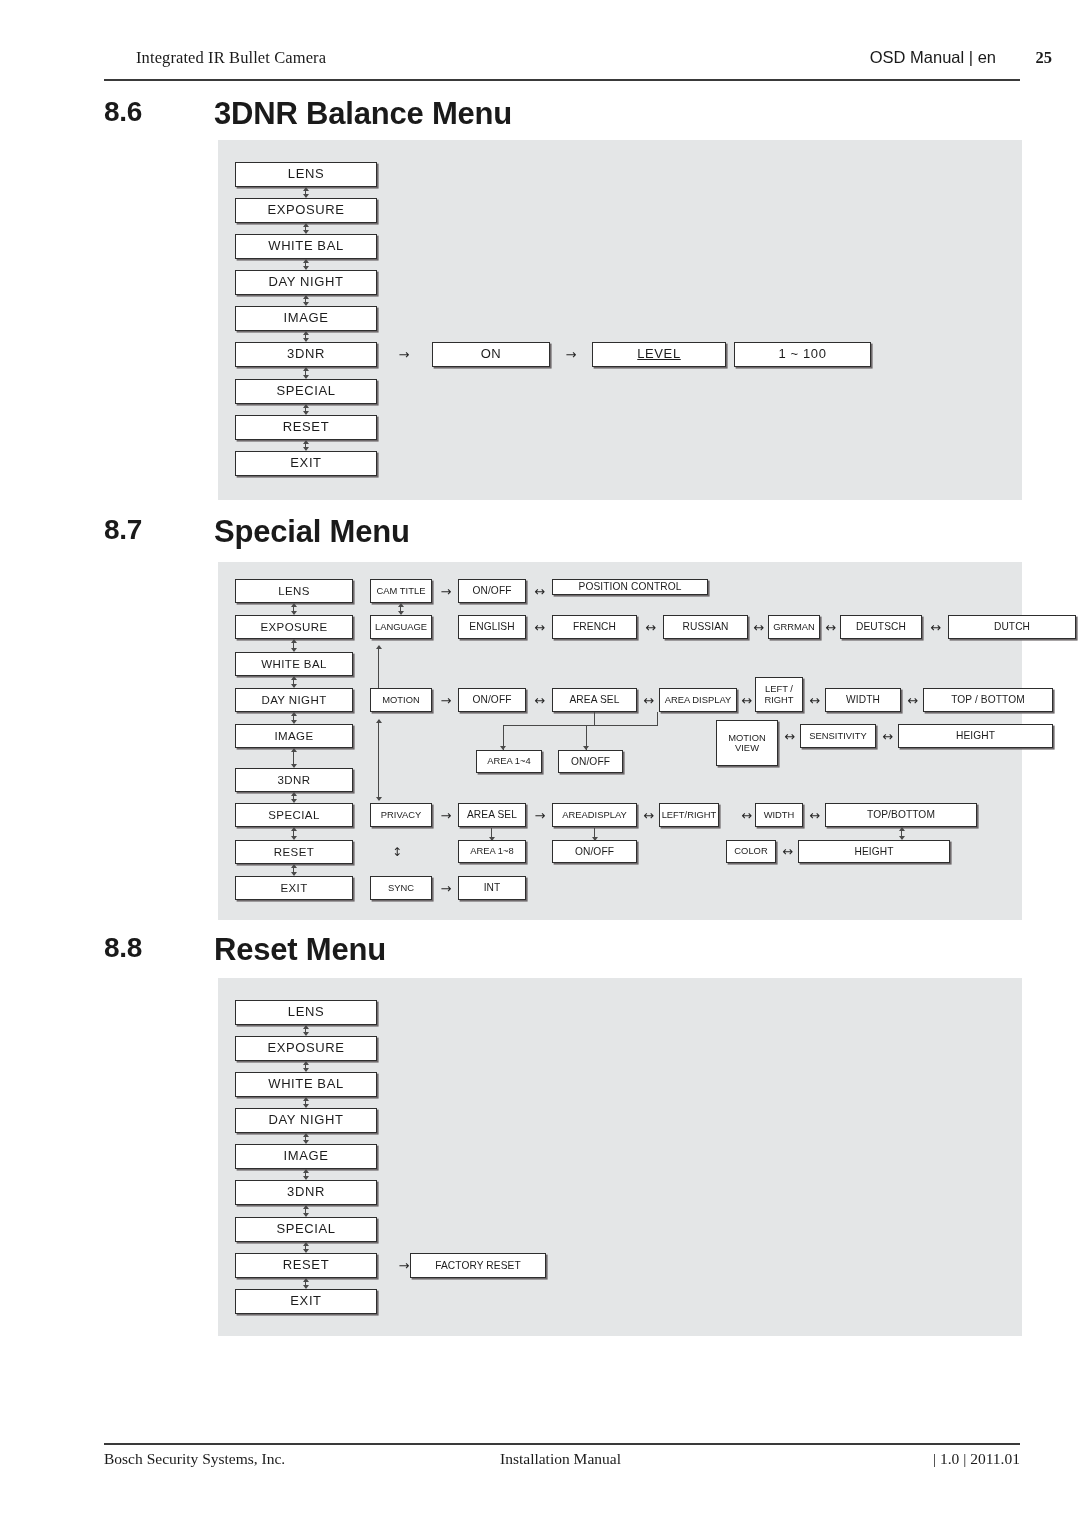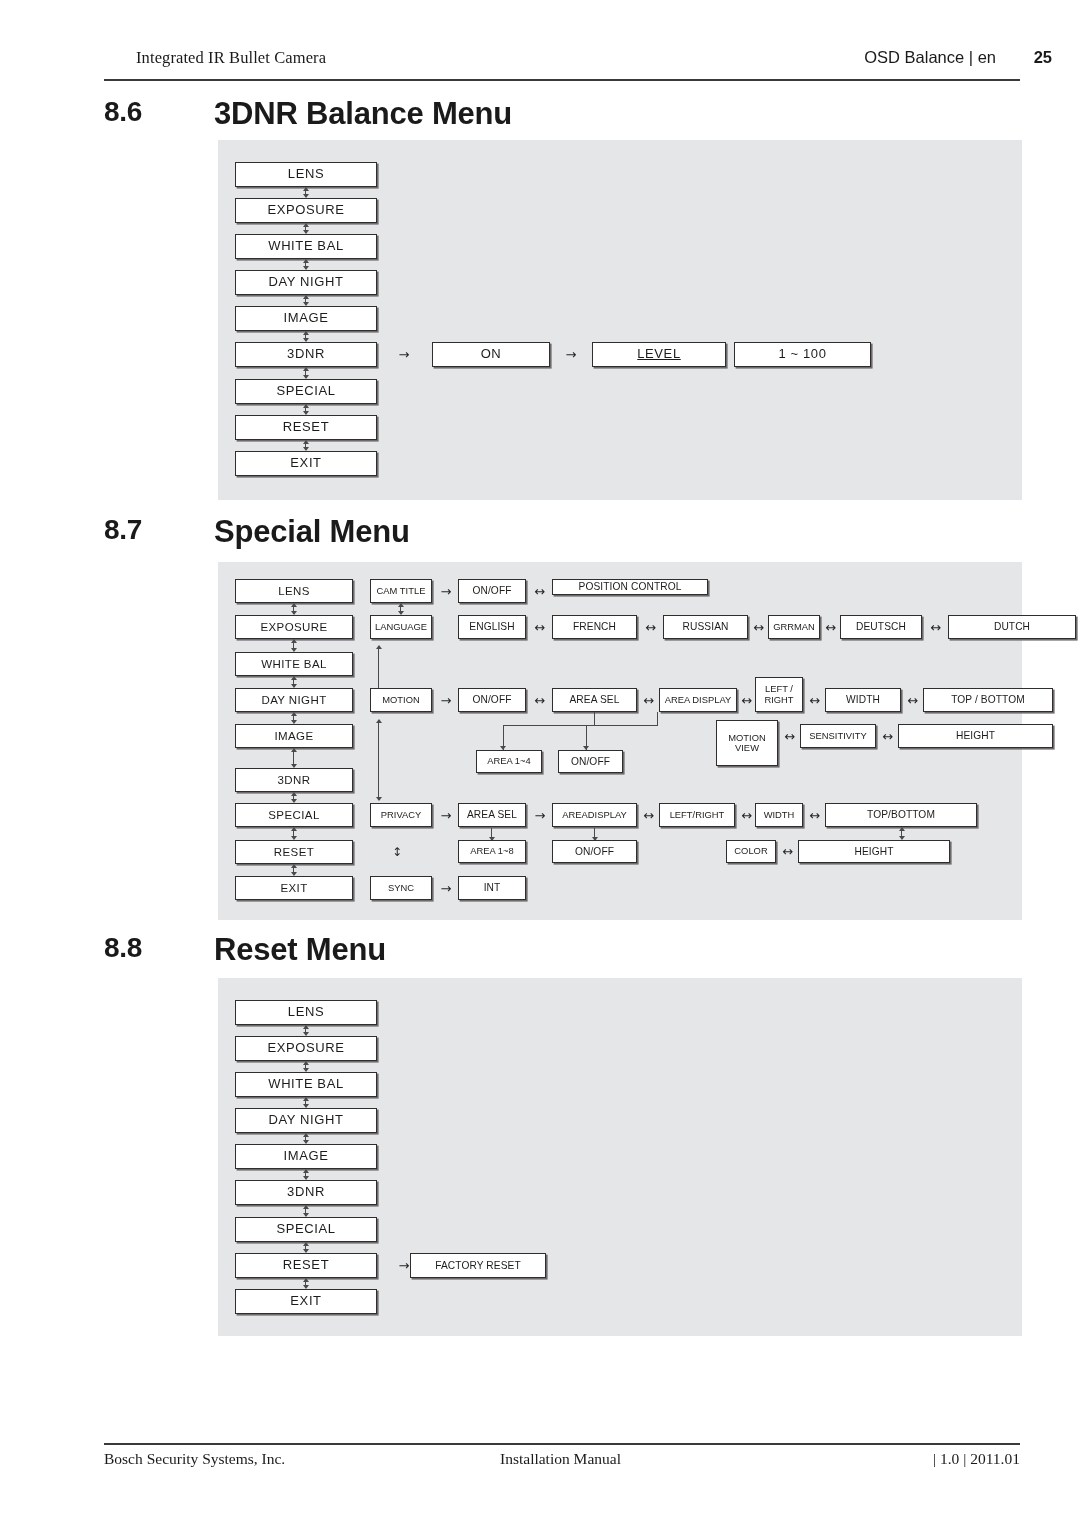--- a/index.html
+++ b/index.html
@@ -41,21 +41,21 @@
     font-size: 16.5px;
     font-family: "Liberation Sans", sans-serif;
     color: #1a1a1a;
   }
   .page-header .hdr-page {
     position: absolute;
     right: 0;
     top: 0;
     font-size: 16.5px;
     font-weight: bold;
-    font-family: Liberation Sans, sans-serif;
+    font-family: Liberation Serif, serif;
     color: #1a1a1a;
   }
   .hdr-rule {
     position: absolute;
     left: 104px;
     top: 79px;
     width: 916px;
     height: 0;
     border-top: 2.2px solid #3a3a3a;
   }
@@ -182,21 +182,21 @@
   }
   .footer .f-left   { position: absolute; left: 0;    top: 0; }
   .footer .f-center { position: absolute; left: 396px; top: 0; }
   .footer .f-right  { position: absolute; right: 0;   top: 0; }
 </style>
 </head>
 <body>
 
 <div class="page-header">
   <span class="hdr-left">Integrated IR Bullet Camera</span>
-  <span class="hdr-right">OSD Balance | en</span>
+  <span class="hdr-right">OSD Manual | en</span>
   <span class="hdr-page">25</span>
 </div>
 <div class="hdr-rule"></div>
 
 <div class="sec-head" style="left:104px; top:96px;">
   <span class="sec-num">8.6</span>
   <span class="sec-title">3DNR Balance Menu</span>
 </div>
 
 <div class="panel" style="left:218px; top:140px; width:804px; height:360px;">
@@ -316,21 +316,21 @@
   <div class="bx sm" style="left:680px; top:162px; width:155px; height:24px;">HEIGHT</div>
 
   <div class="vlink" style="left:160px; top:158px; height:80px;"></div>
 
   <div class="bx xs" style="left:152px; top:241px; width:62px; height:24px;">PRIVACY</div>
   <div class="ar" style="left:214px; top:241px; width:28px; height:24px;">→</div>
   <div class="bx sm" style="left:240px; top:241px; width:68px; height:24px;">AREA SEL</div>
   <div class="ar" style="left:308px; top:241px; width:28px; height:24px;">→</div>
   <div class="bx xs" style="left:334px; top:241px; width:85px; height:24px;">AREADISPLAY</div>
   <div class="ar" style="left:419px; top:241px; width:24px; height:24px;">↔</div>
-  <div class="bx xs" style="left:441px; top:241px; width:76px; height:24px;">LEFT/RIGHT</div>
+  <div class="bx xs" style="left:441px; top:241px; width:60px; height:24px;">LEFT/RIGHT</div>
   <div class="ar" style="left:519px; top:241px; width:20px; height:24px;">↔</div>
   <div class="bx xs" style="left:537px; top:241px; width:48px; height:24px;">WIDTH</div>
   <div class="ar" style="left:585px; top:241px; width:24px; height:24px;">↔</div>
   <div class="bx sm" style="left:607px; top:241px; width:152px; height:24px;">TOP/BOTTOM</div>
 
   <div class="vlink down-only" style="left:273px; top:266px; height:12px;"></div>
   <div class="bx xs" style="left:240px; top:278px; width:68px; height:23px;">AREA 1~8</div>
 
   <div class="vlink down-only" style="left:376px; top:266px; height:12px;"></div>
   <div class="bx sm" style="left:334px; top:278px; width:85px; height:23px;">ON/OFF</div>

